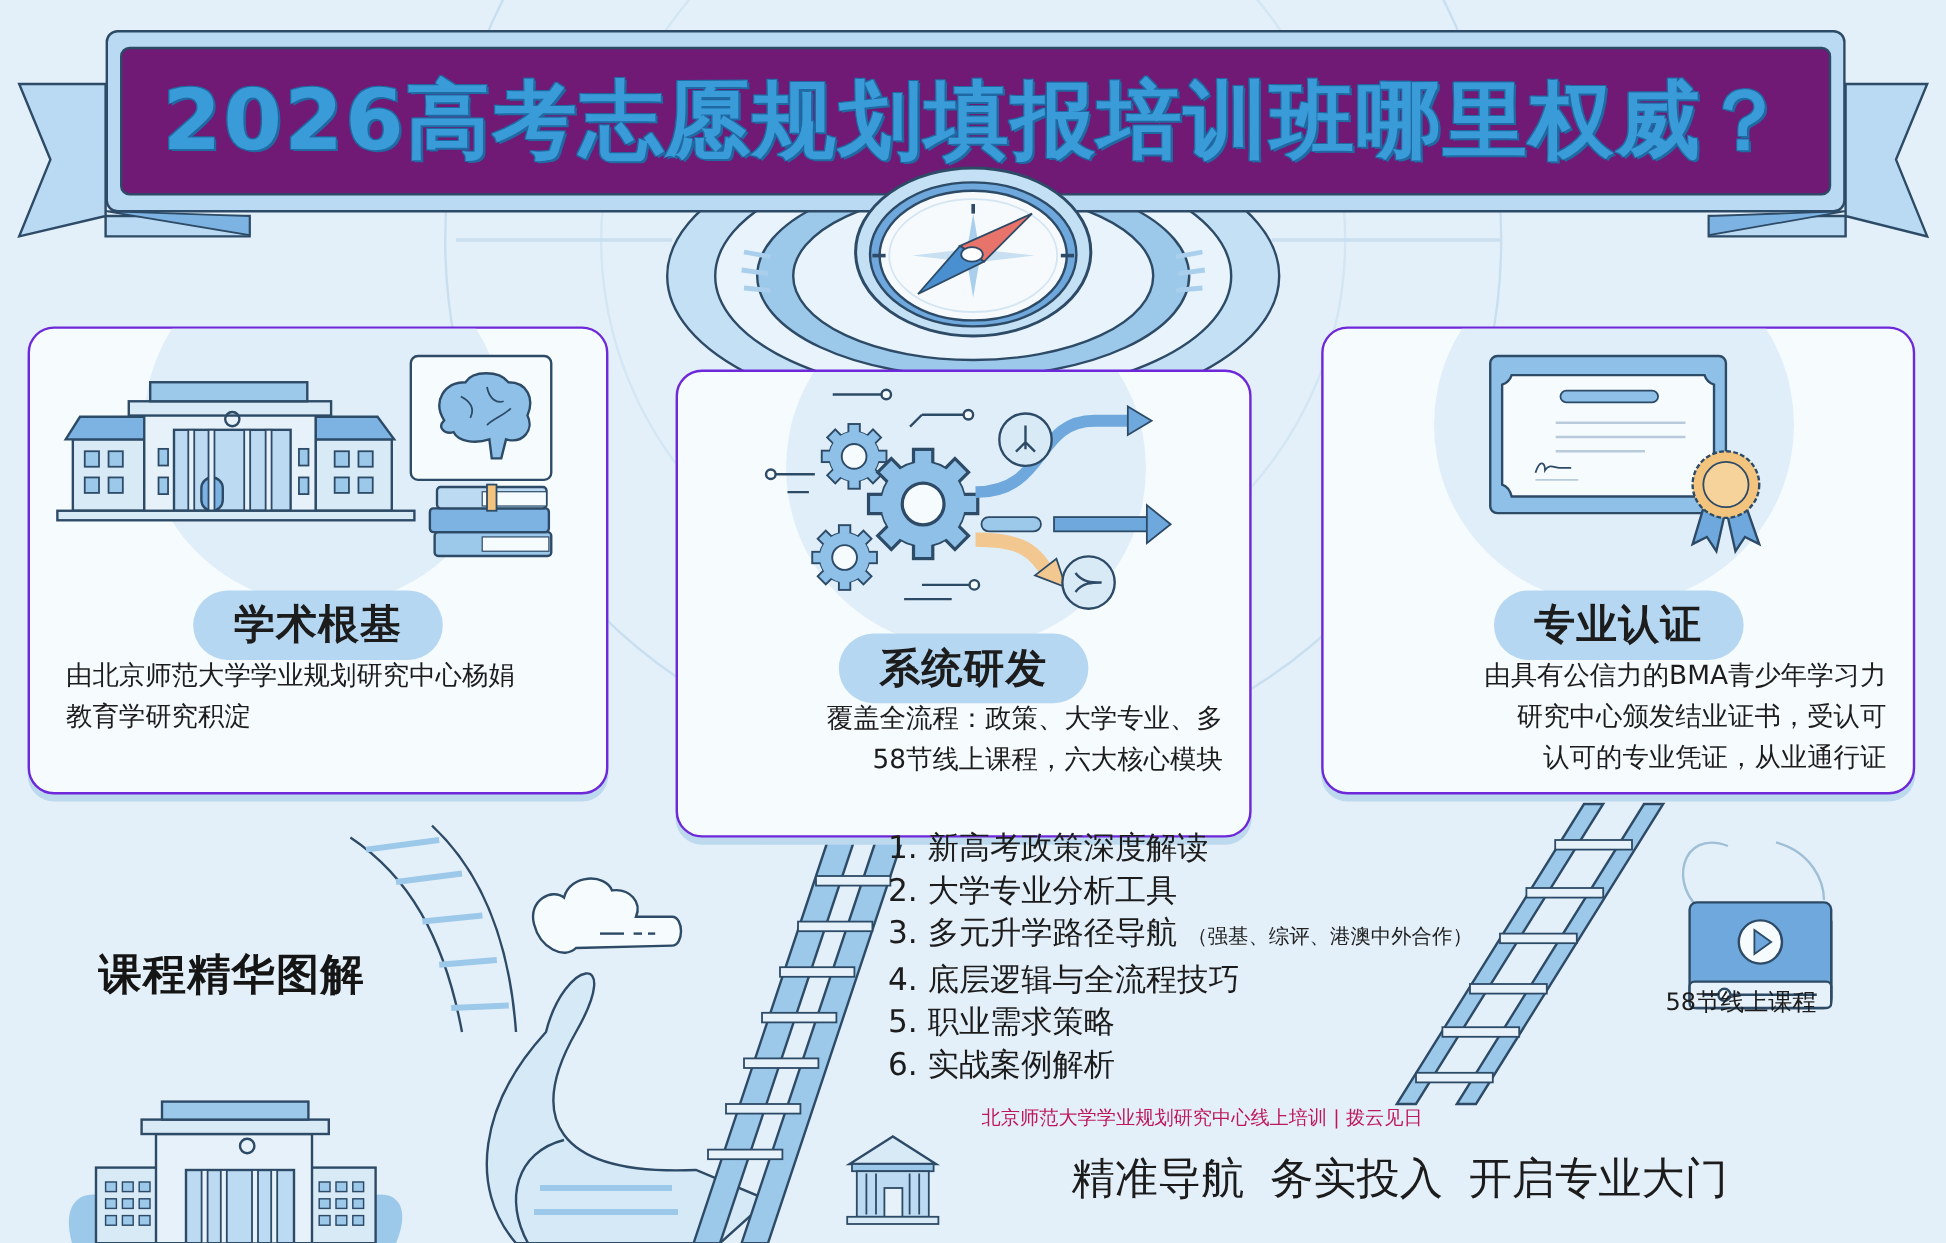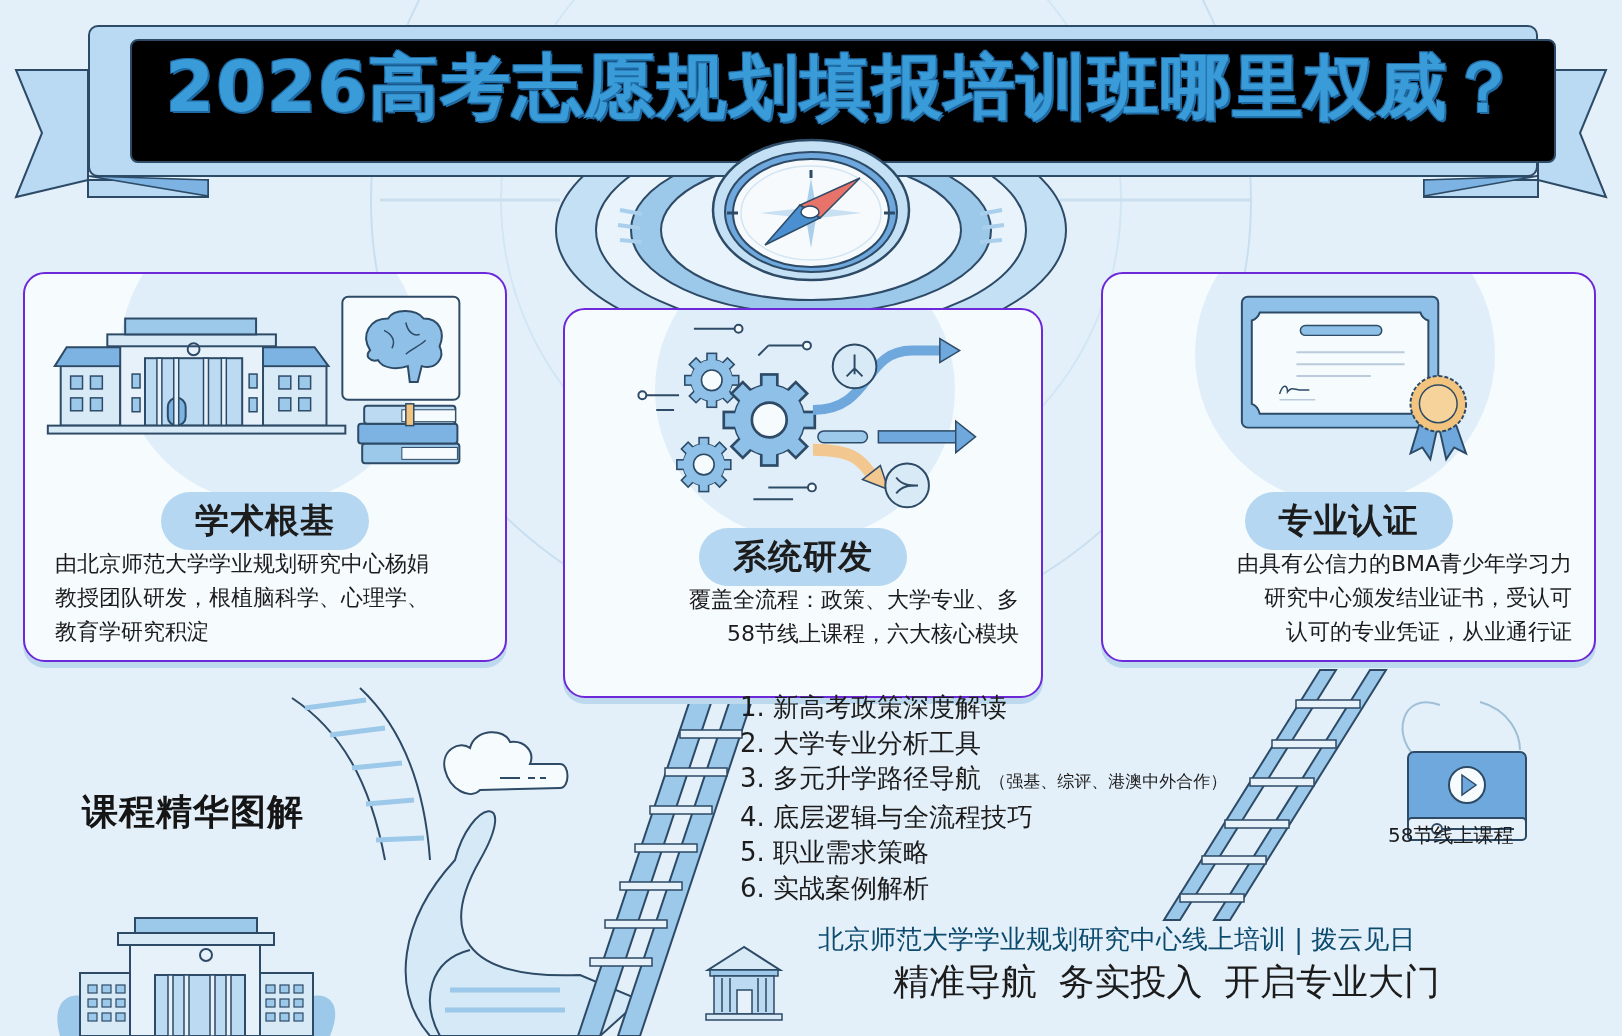--- a/index.html
+++ b/index.html
@@ -13,22 +13,22 @@
   .bg-svg { position: absolute; left: 0; top: 0; width: 1622px; height: 1036px; z-index: 0; }
 
   
   .banner { position: absolute; left: 0; top: 0; width: 1622px; height: 200px; z-index: 3; }
   .banner-outer {
     position: absolute; left: 88px; top: 25px; width: 1450px; height: 152px;
     background: #b9daf2; border: 2px solid #2d4a66; border-radius: 10px;
   }
   .banner-inner {
     position: absolute; left: 100px; top: 39px; width: 1426px; height: 124px;
-    background: #000000; border: 2px solid #2d4a66; border-radius: 8px;
-    display: flex; justify-content: center; margin-left: 30px;
+    background: #701a75; border: 2px solid #2d4a66; border-radius: 8px;
+    display: flex; align-items: center; justify-content: center;
   }
   .banner-title {
     font-family: "DejaVu Sans", sans-serif;
     font-weight: bold; font-size: 70px; letter-spacing: 2px;
     color: #3a9bd9;
     text-shadow: 2px 2px 0 #1f6aa3, -1px -1px 0 #1f6aa3, 1px -1px 0 #1f6aa3, -1px 1px 0 #1f6aa3;
   }
 
   
   .card {
@@ -70,21 +70,21 @@
     font-size: 36px; font-weight: bold; color: #151515; letter-spacing: 1px; z-index: 3;
   }
   .module-list { position: absolute; left: 740px; top: 690px; z-index: 3; list-style: none; }
   .module-item { font-size: 26px; line-height: 35.5px; color: #1c1c1c; white-space: nowrap; }
   .module-note { font-size: 17px; color: #222; }
 
   .video-label {
     position: absolute; left: 1388px; top: 822px; font-size: 20px; color: #1c1c1c; z-index: 3;
   }
   .footer-line1 {
-    position: absolute; left: 818px; top: 922px; font-size: 26px; color: #0c4a6e; z-index: 3; white-space: nowrap;
+    position: absolute; left: 818px; top: 922px; font-size: 16px; color: #be185d; z-index: 3; white-space: nowrap;
   }
   .footer-line2 {
     position: absolute; left: 893px; top: 958px; font-size: 36px; color: #1c1c1c; z-index: 3; white-space: nowrap; word-spacing: 10px;
   }
   .overlay-svg { position: absolute; left: 0; top: 0; width: 1622px; height: 1036px; z-index: 1; pointer-events: none; }
   .top-svg { position: absolute; left: 0; top: 0; width: 1622px; height: 1036px; z-index: 4; pointer-events: none; }
 </style>
 </head>
 <body>
 
@@ -182,21 +182,20 @@
       <rect x="336" y="150" width="100" height="20" rx="3" fill="#7cb3e2" stroke="#2d4a66" stroke-width="2"></rect>
       <rect x="342" y="132" width="92" height="18" rx="3" fill="#bcdaf1" stroke="#2d4a66" stroke-width="2"></rect>
       <rect x="380" y="136" width="54" height="12" fill="#f6fbfe" stroke="#2d4a66" stroke-width="1"></rect>
       <rect x="380" y="174" width="56" height="12" fill="#f6fbfe" stroke="#2d4a66" stroke-width="1"></rect>
       <rect x="384" y="130" width="8" height="22" fill="#f3c47d" stroke="#2d4a66" stroke-width="1.5"></rect>
     </g>
   </svg>
   <div class="card-pill">学术根基</div>
   <div class="card-desc">
     <div>由北京师范大学学业规划研究中心杨娟</div>
-    <div>教授团队研发，根植脑科学、心理学、</div>
     <div>教育学研究积淀</div>
   </div>
 </div>
 
 <div class="card card-2">
   <div class="card-halo"></div>
   <svg class="card-art" viewBox="0 0 480 215">
     <defs>
       <g id="gear">
         <circle r="26" fill="#8ec0e8" stroke="#2d4a66" stroke-width="2"></circle>

